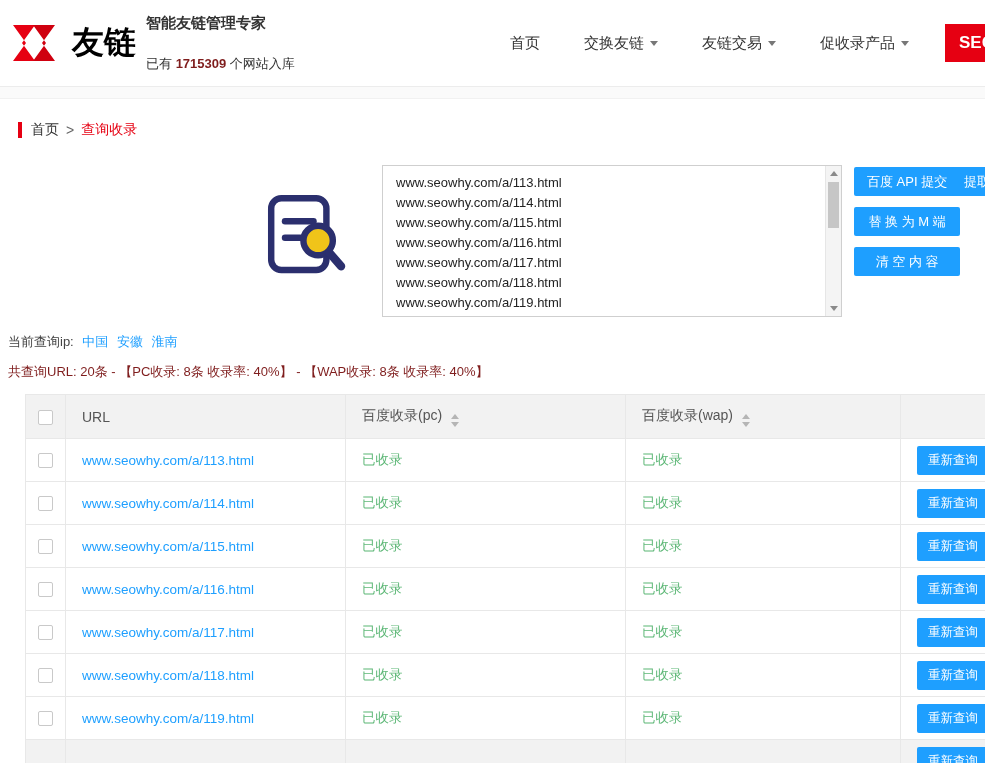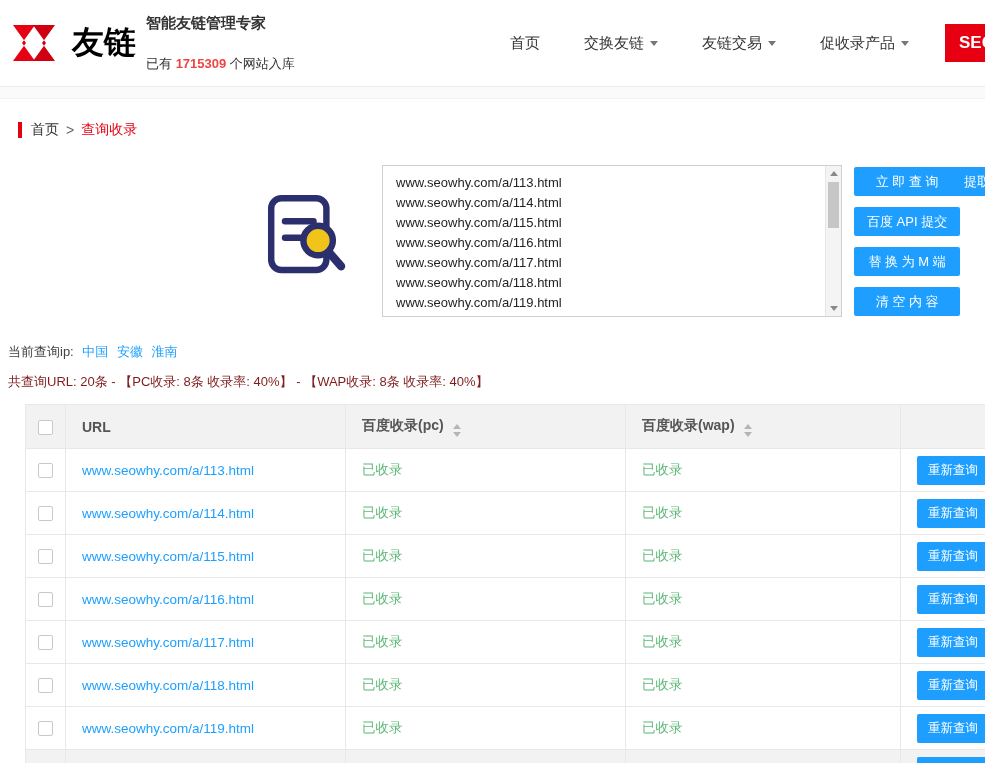--- a/index.html
+++ b/index.html
@@ -8,21 +8,21 @@
 
   
   .header { width: 1045px; height: 86px; display: flex; align-items: center; background: #fff; }
   .logo-area { display: flex; align-items: center; margin-left: 10px; cursor: pointer; }
   .logo-icon { width: 48px; height: 40px; margin-right: 8px; }
   .logo-didi { font-size: 37px; font-weight: bold; color: #e60012; letter-spacing: 1px; }
   .logo-cn { font-size: 32px; font-weight: bold; color: #000000; margin-left: 6px; }
   .logo-sub { margin-left: 10px; }
   .tagline { font-size: 15px; font-weight: bold; color: #333; margin-bottom: 22px; }
   .stats { font-size: 13px; color: #333; }
-  .stats b { color: #ef4444; font-weight: bold; }
+  .stats b { color: #7f1d1d; font-weight: bold; }
   .spacer { flex: 1; }
   .nav { display: flex; align-items: center; gap: 44px; font-size: 15px; color: #333; }
   .nav-item { cursor: pointer; white-space: nowrap; }
   .caret { display: inline-block; width: 0; height: 0; border-left: 4px solid transparent;
     border-right: 4px solid transparent; border-top: 5px solid #777; margin-left: 6px; vertical-align: 2px; }
   .cta-btn { margin-left: 36px; width: 100px; height: 38px; background: #e60012; color: #fff;
     border: none; font-size: 17px; font-weight: bold; cursor: pointer; text-align: left; padding-left: 14px; }
 
   .band { width: 985px; height: 13px; background: #fafafa; border-top: 1px solid #ececec; border-bottom: 1px solid #f1f1f1; }
 
@@ -56,21 +56,21 @@
 
   
   .ip-line { margin: 16px 0 0 8px; font-size: 13px; color: #444; }
   .ip-line a { color: #1e9fff; text-decoration: none; margin-left: 5px; cursor: pointer; }
   .summary-line { margin: 12px 0 0 8px; font-size: 13px; color: #7f1d1d; }
 
   
   .table-wrap { margin: 13px 0 0 25px; width: 960px; overflow: hidden; }
   table { width: 1060px; border-collapse: collapse; table-layout: fixed; }
   th, td { border: 1px solid #e8e8e8; text-align: left; }
-  thead th { background: #f2f2f2; height: 44px; font-size: 14px; font-weight: bold; color: #555; padding-left: 16px; }
+  thead th { background: #f2f2f2; height: 44px; font-size: 14px; font-weight: normal; color: #555; padding-left: 16px; }
   tbody td { height: 43px; font-size: 13.5px; padding-left: 16px; background: #fff; }
   tbody tr:last-child td { background: #f2f2f2; }
   .cb-cell { width: 40px; padding-left: 0 !important; text-align: center; }
   .checkbox { display: inline-block; width: 15px; height: 15px; border: 1px solid #c9c9c9;
     border-radius: 2px; background: #fff; vertical-align: middle; cursor: pointer; }
   .url-link { color: #1e9fff; cursor: pointer; }
   .status-ok { color: #5fb878; }
   .sort { display: inline-flex; flex-direction: column; gap: 3px; margin-left: 9px; vertical-align: 1px; cursor: pointer; }
   .sort .tri-up { border-bottom-color: #b5b5b5; }
   .sort .tri-down { border-top-color: #b5b5b5; }
@@ -135,21 +135,20 @@
           <span class="tri-up"></span>
         </div>
       <div class="sb-thumb"></div>
       <div class="sb-btn sb-down">
           <span class="tri-down"></span>
         </div>
     </div>
   </div>
 
   <div class="btn-col">
-    <button class="blue-btn">立 即 查 询</button>
     <button class="blue-btn">百度 API 提交</button>
     <button class="blue-btn">替 换 为 M 端</button>
     <button class="blue-btn">清 空 内 容</button>
   </div>
 
   <button class="extract-btn">提取</button>
 </div>
 
 <div class="ip-line">
   <span>当前查询ip:</span>

